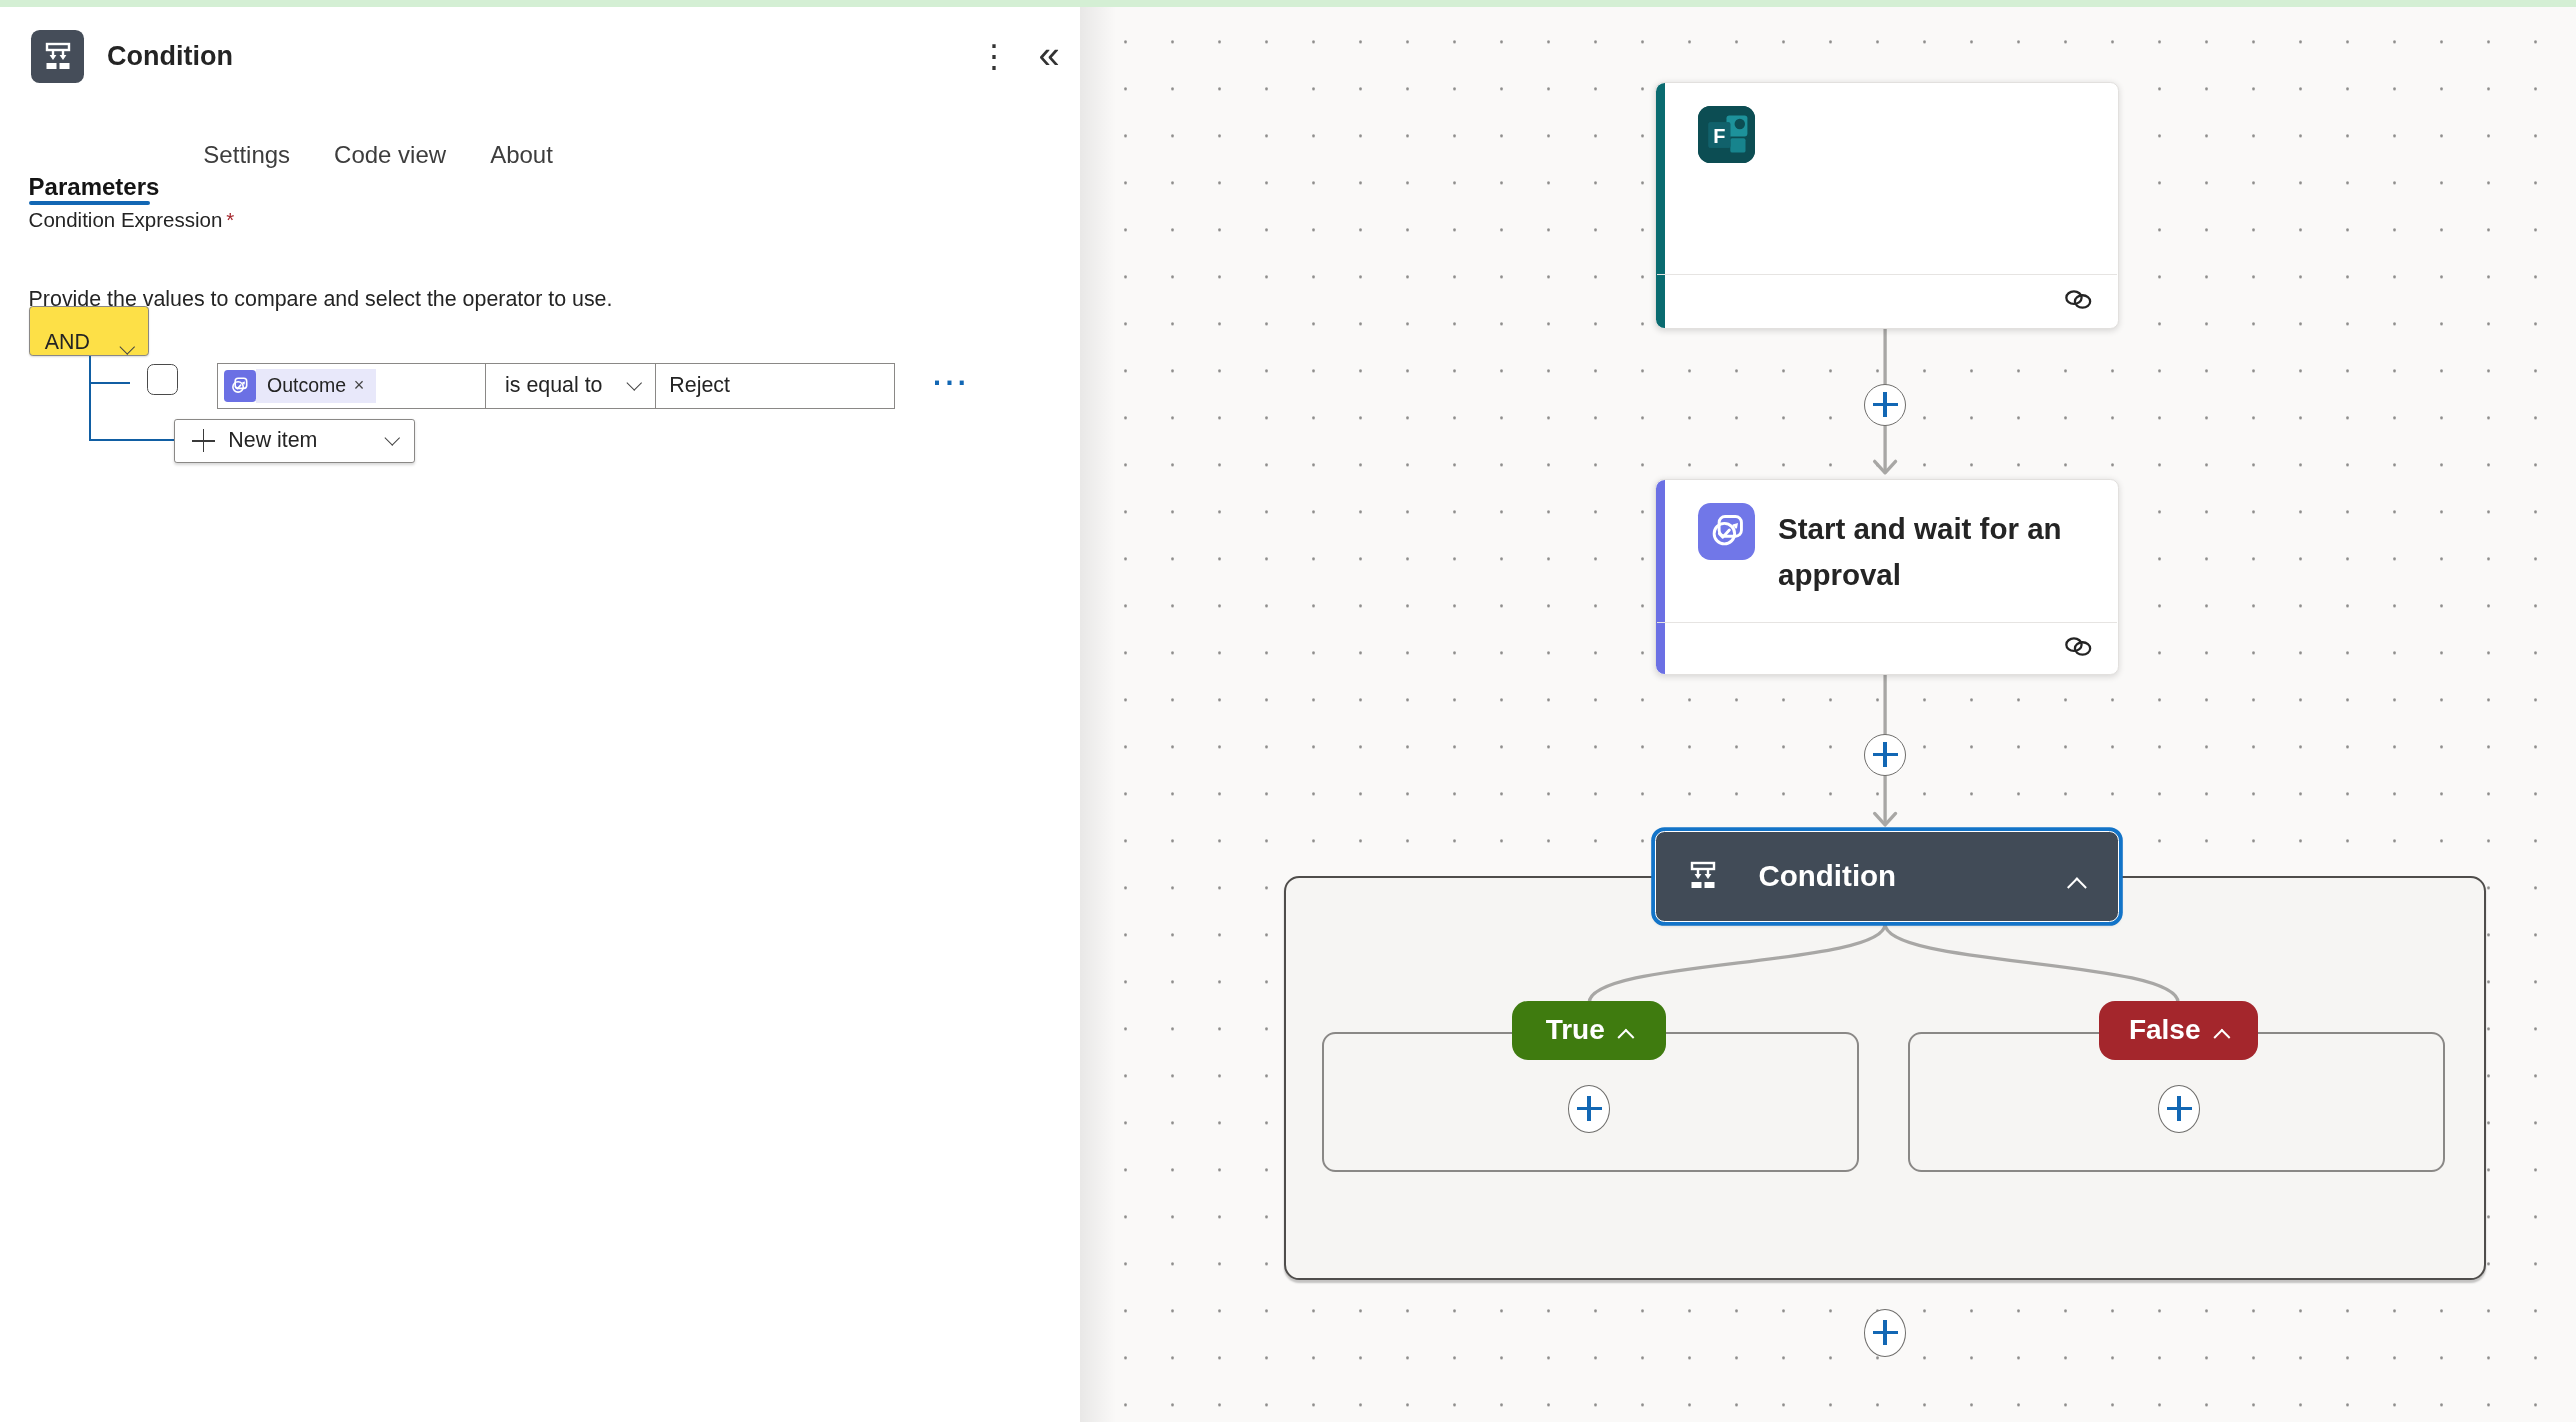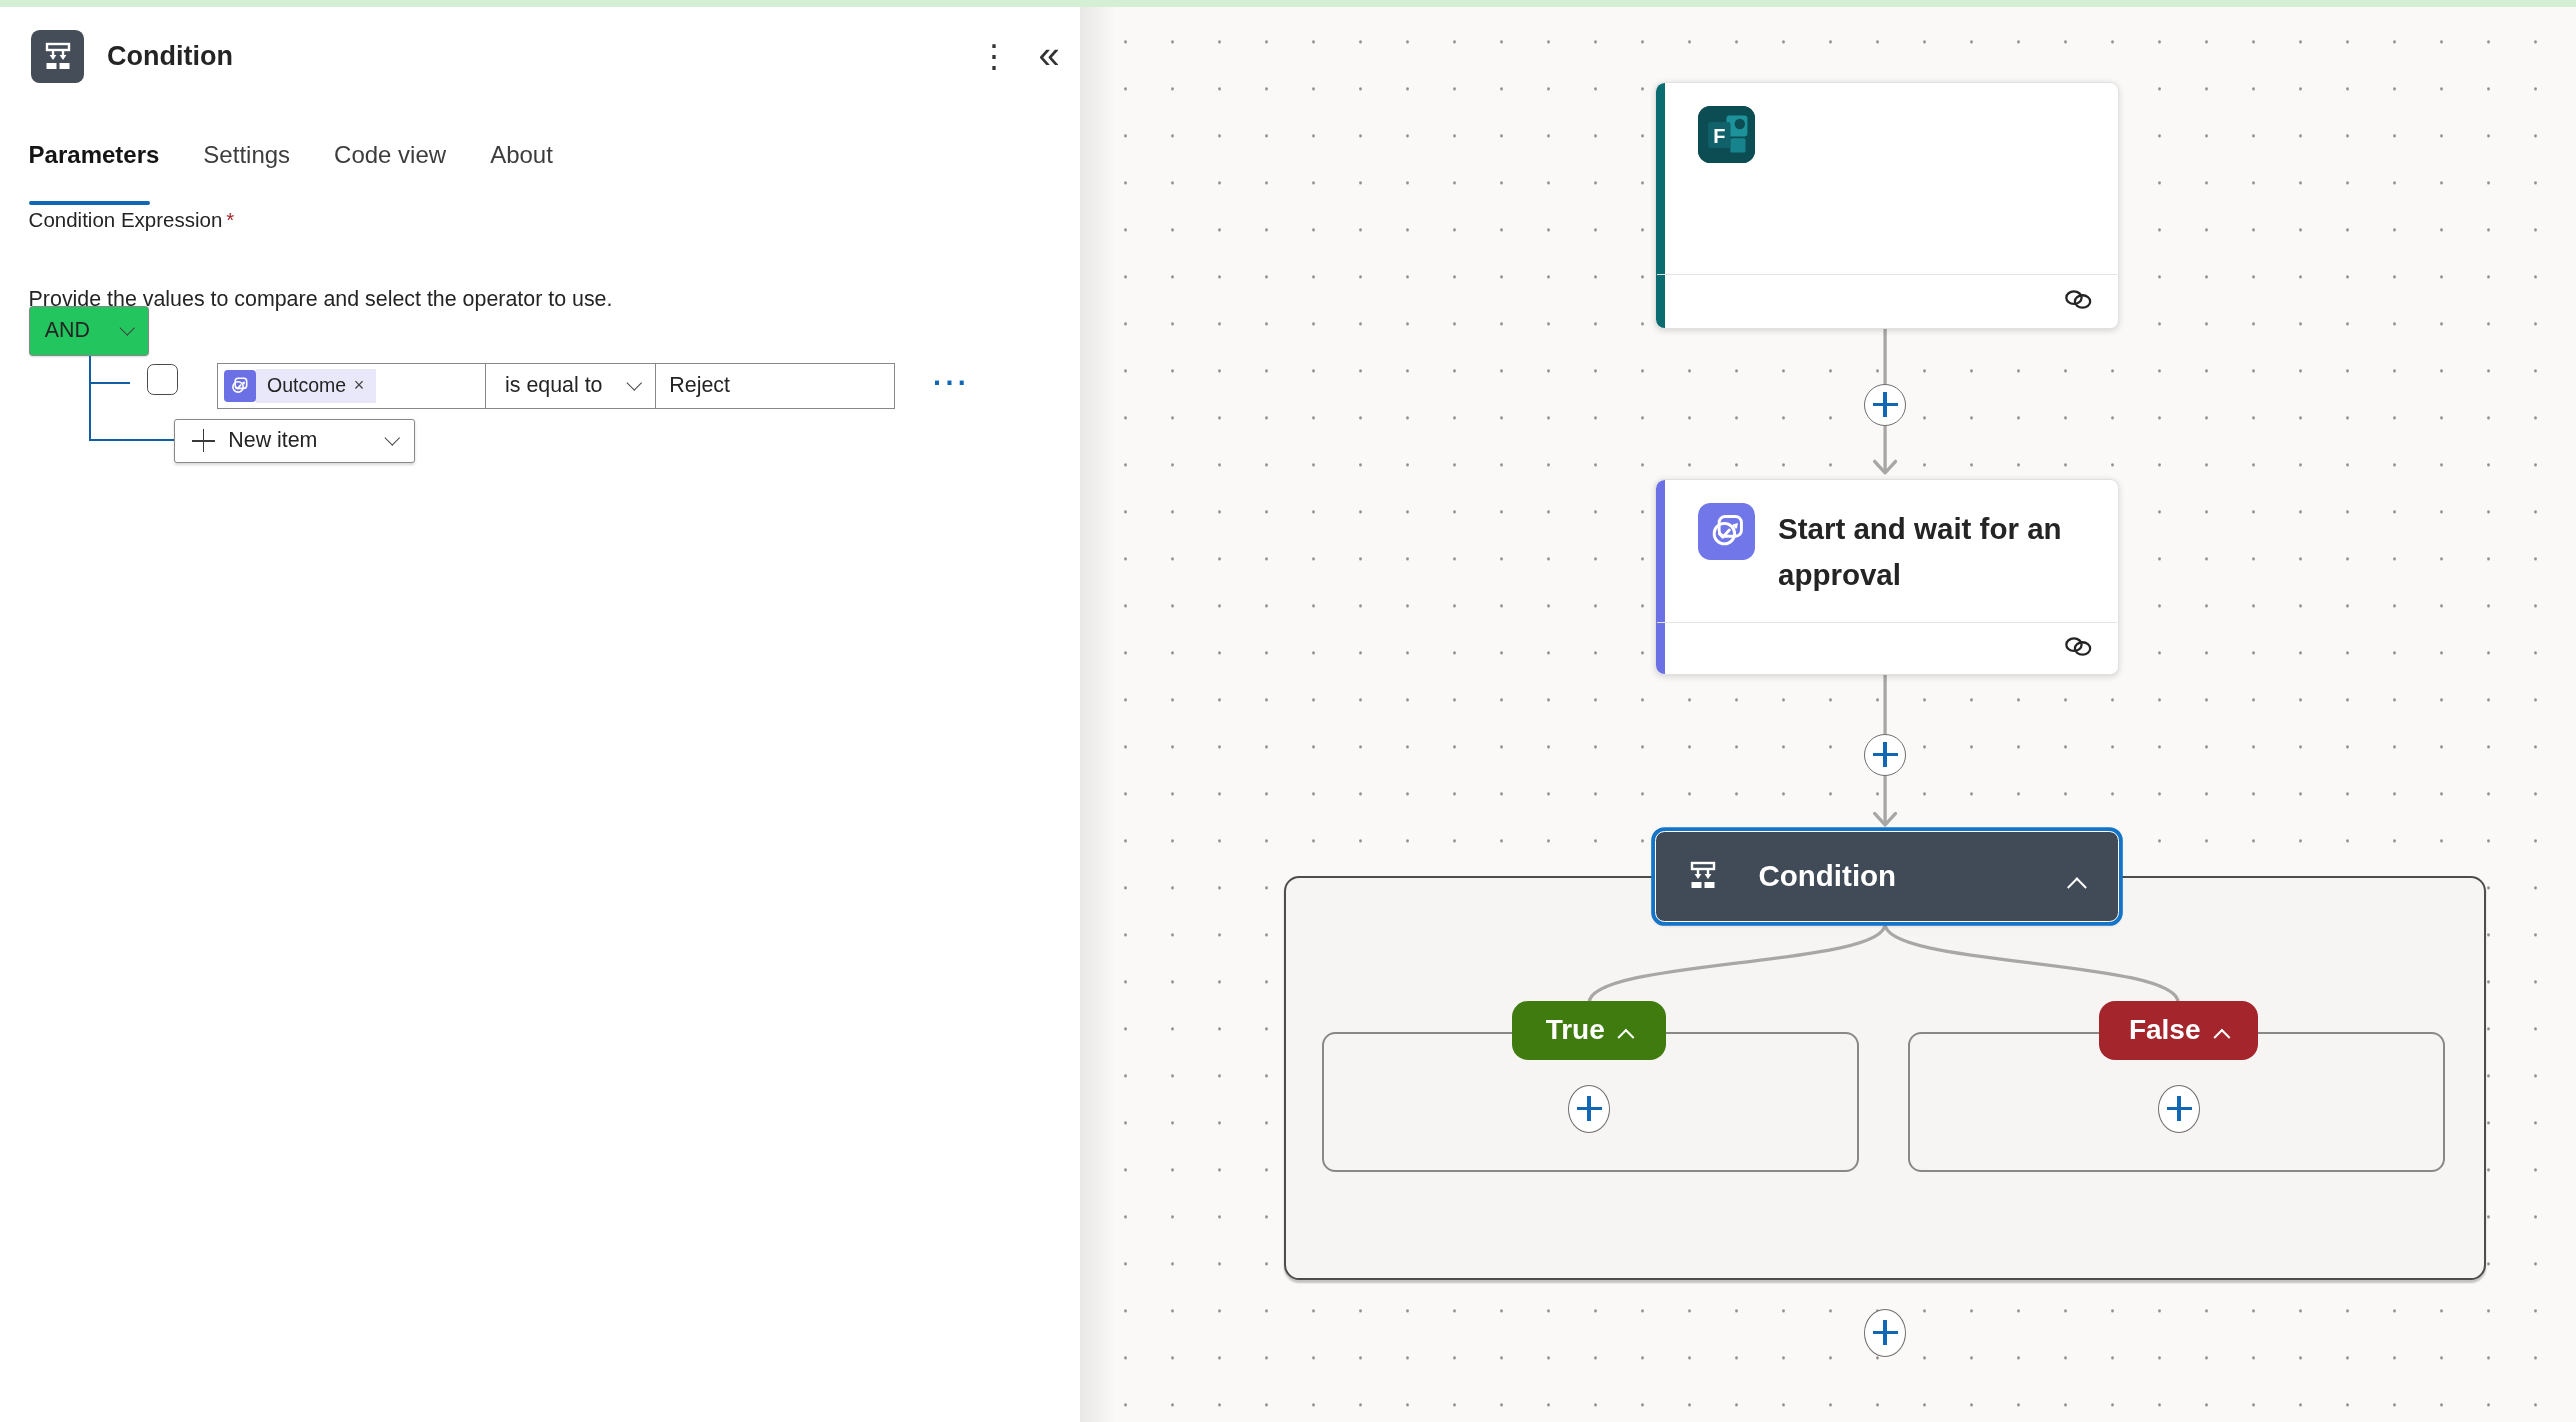--- a/index.html
+++ b/index.html
@@ -19,28 +19,28 @@
 
   
   .panel{position:absolute;left:0;top:6.7px;width:1080px;height:1416px;background:#fff;z-index:5;}
   .hdr-icon{left:31px;top:23px;width:53px;height:53px;background:#454d59;border-radius:8.6px;display:flex;align-items:center;justify-content:center;}
   .panel-title{left:107px;top:23px;height:53px;line-height:53px;font-size:27px;font-weight:600;color:#242424;}
   .more-btn{left:973px;top:28.6px;width:42px;height:42px;font-size:32px;color:#333;text-align:center;line-height:42px;cursor:pointer;}
   .collapse-btn{left:1026px;top:25px;width:46px;height:46px;font-size:38px;color:#333;text-align:center;line-height:46px;cursor:pointer;}
 
   .tabs{left:28.6px;top:134px;display:flex;column-gap:44px;font-size:24px;color:#3d3d3d;}
   .tab{padding-bottom:13.3px;cursor:pointer;}
-  .tab.active{font-weight:700;color:#141414;}
+  .tab.active{font-weight:700;color:#141414;margin-top:32px;}
   .tab-underline{left:28.6px;top:194px;width:121px;height:4.8px;background:var(--accent_blue);border-radius:2.9px;}
 
   .field-label{left:28.6px;top:201px;font-size:20.5px;color:#242424;}
   .req{color:var(--false_red);margin-left:3.8px;}
   .field-desc{left:28.6px;top:233px;font-size:21.4px;color:#242424;margin-top:47px;}
 
-  .and-btn{left:28.6px;top:299px;width:120px;height:50px;background:#22c55e;border:1px solid var(--border_gray);border-radius:3.8px;box-shadow:0 1px 1.9px rgba(0,0,0,.14);display:flex;align-items:center;justify-content:space-between;padding:0 15.2px;font-size:21.4px;color:#242424;cursor:pointer;}
+  .and-btn{left:28.6px;top:299px;width:120px;height:50px;background:#fde047;border:1px solid var(--border_gray);border-radius:3.8px;box-shadow:0 1px 1.9px rgba(0,0,0,.14);display:flex;align-items:flex-end;justify-content:space-between;padding:0 15.2px;font-size:21.4px;color:#242424;cursor:pointer;}
   .chev{display:inline-block;width:10.5px;height:10.5px;border-right:1.9px solid #424242;border-bottom:1.9px solid #424242;transform:rotate(45deg) translate(-1.9px,-1.9px);}
   .tree-v{left:89px;top:349px;width:1.9px;height:85px;background:var(--tree_line);}
   .tree-h1{left:90px;top:375px;width:40px;height:1.9px;background:var(--tree_line);}
   .tree-h2{left:90px;top:432px;width:84px;height:1.9px;background:var(--tree_line);}
   .row-checkbox{left:147px;top:357px;width:31px;height:31px;border:1.9px solid #4a4a4a;border-radius:6.7px;background:#fff;cursor:pointer;}
 
   .cond-row{left:217px;top:356px;display:flex;}
   .cond-cell{background:#fff;border:1px solid var(--border_gray);height:46px;display:flex;align-items:center;}
   .operand-cell{width:269px;padding:0 5.7px;}
   .operator-cell{width:171px;margin-left:-1px;justify-content:space-between;padding:0 15.2px 0 19px;font-size:21.4px;color:#242424;cursor:pointer;}

